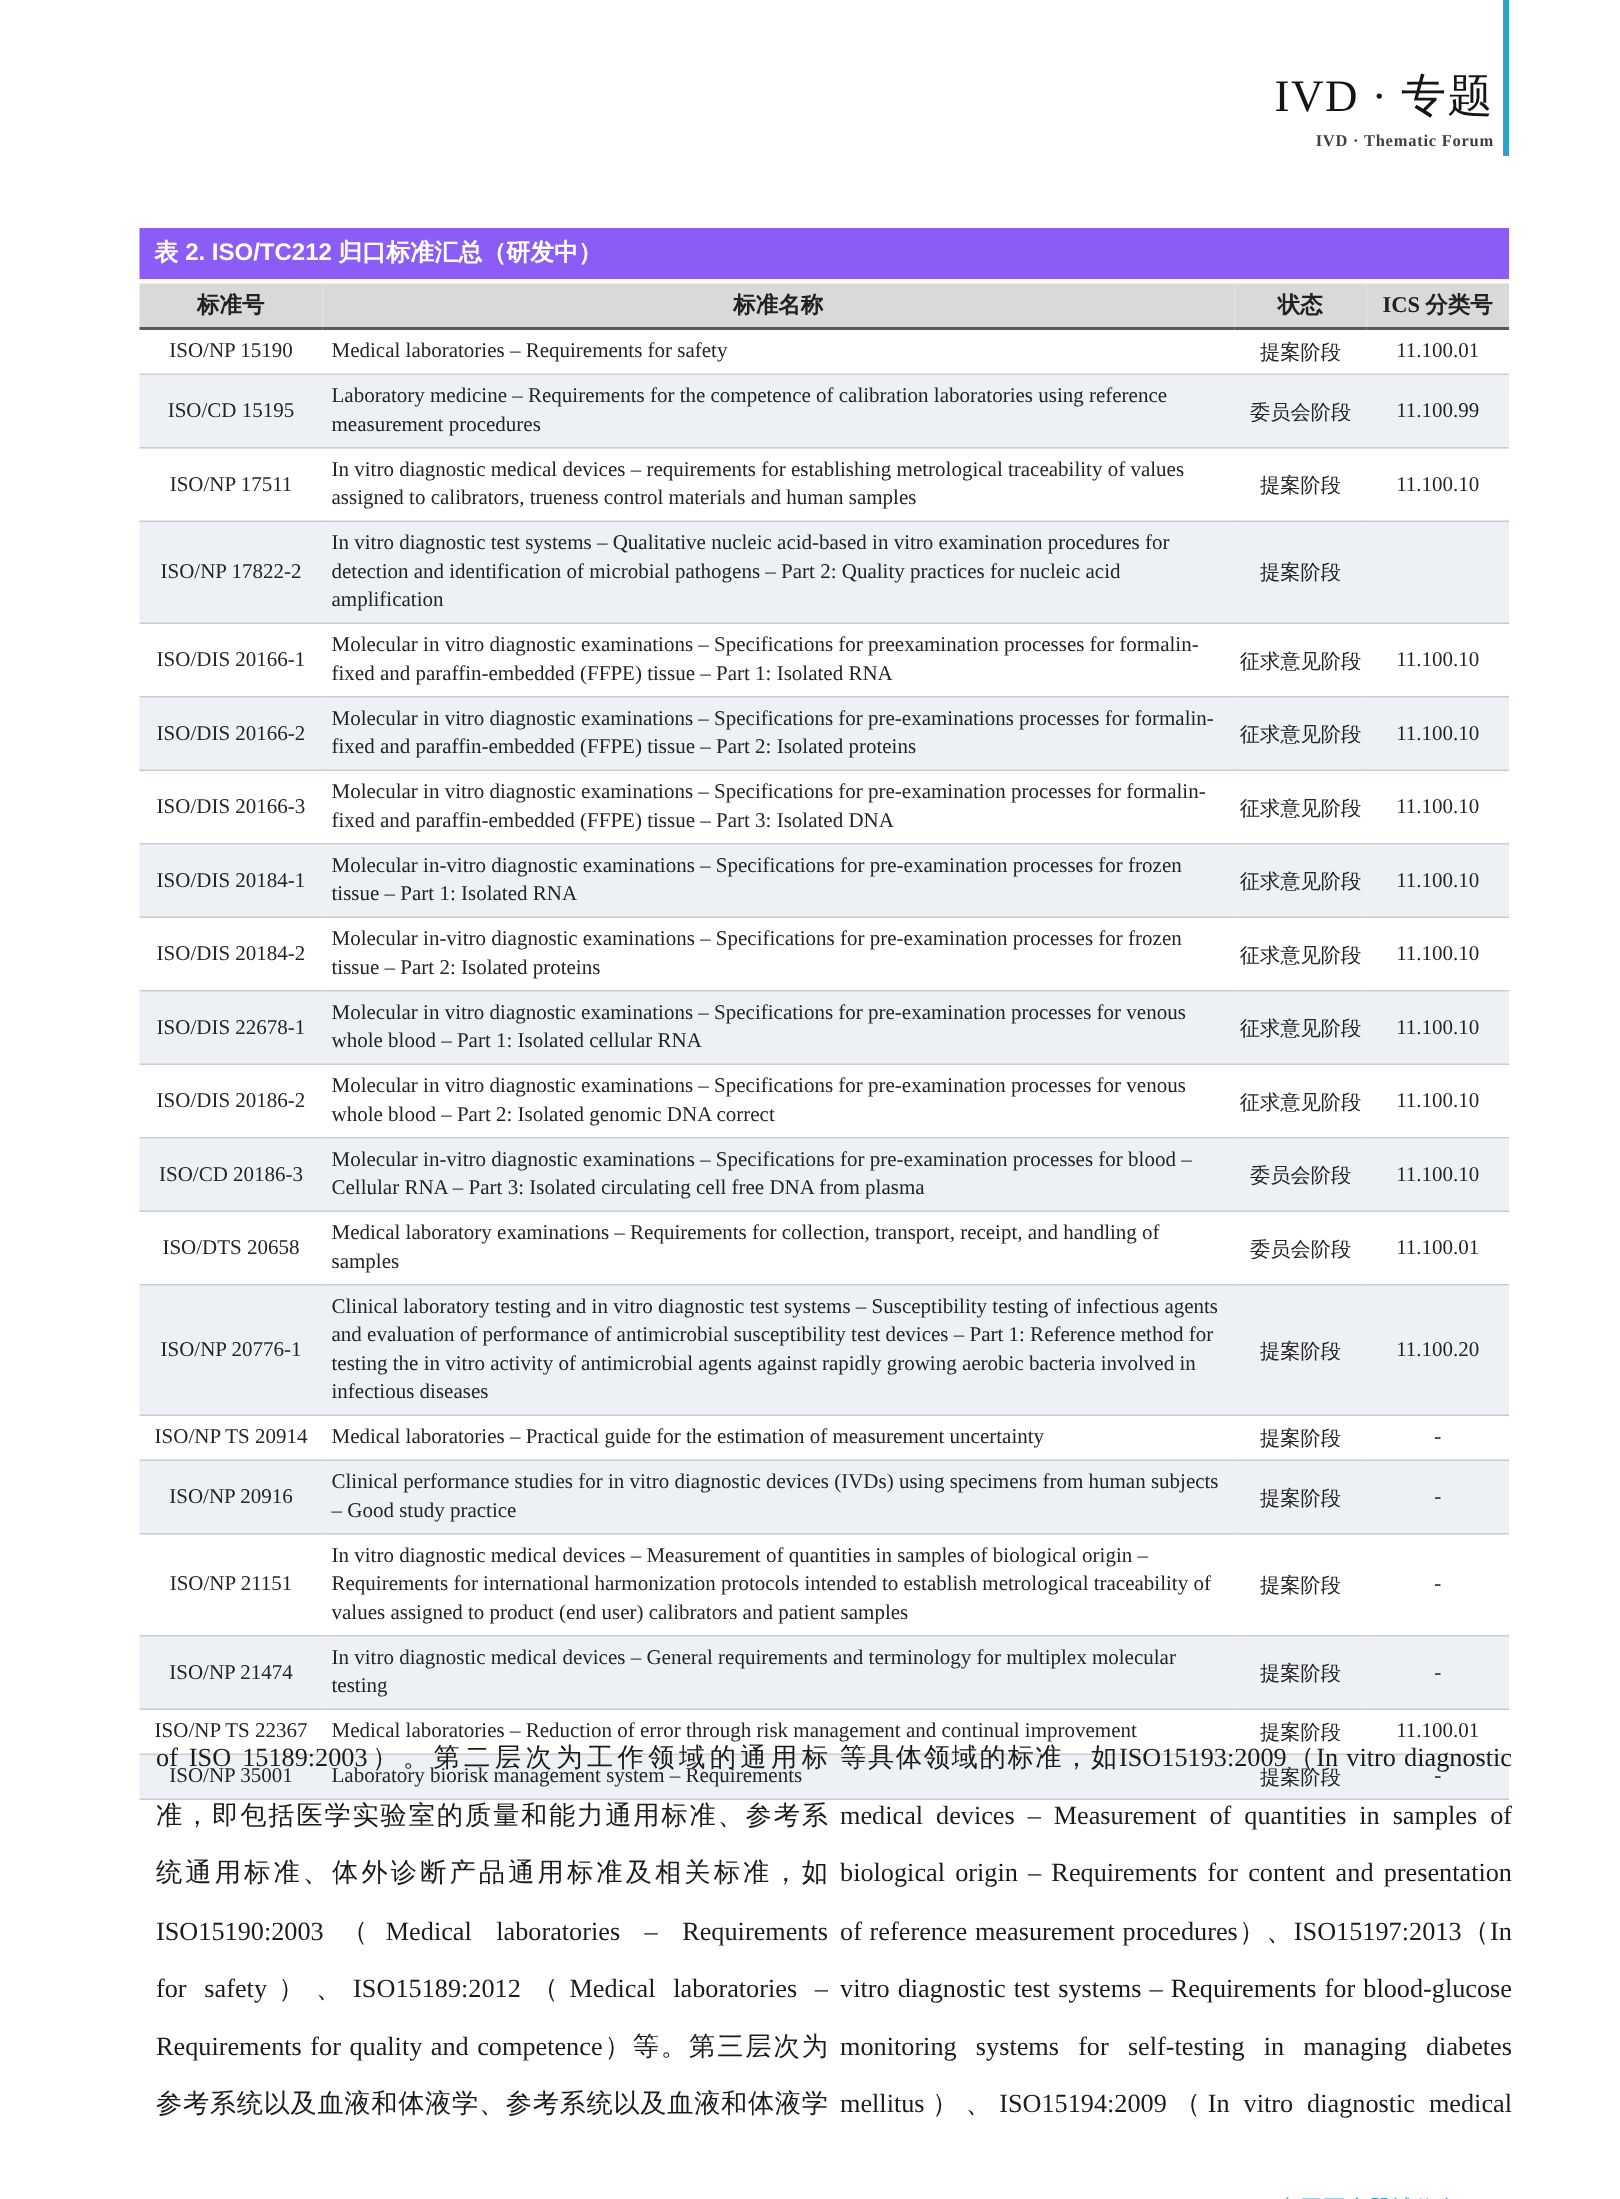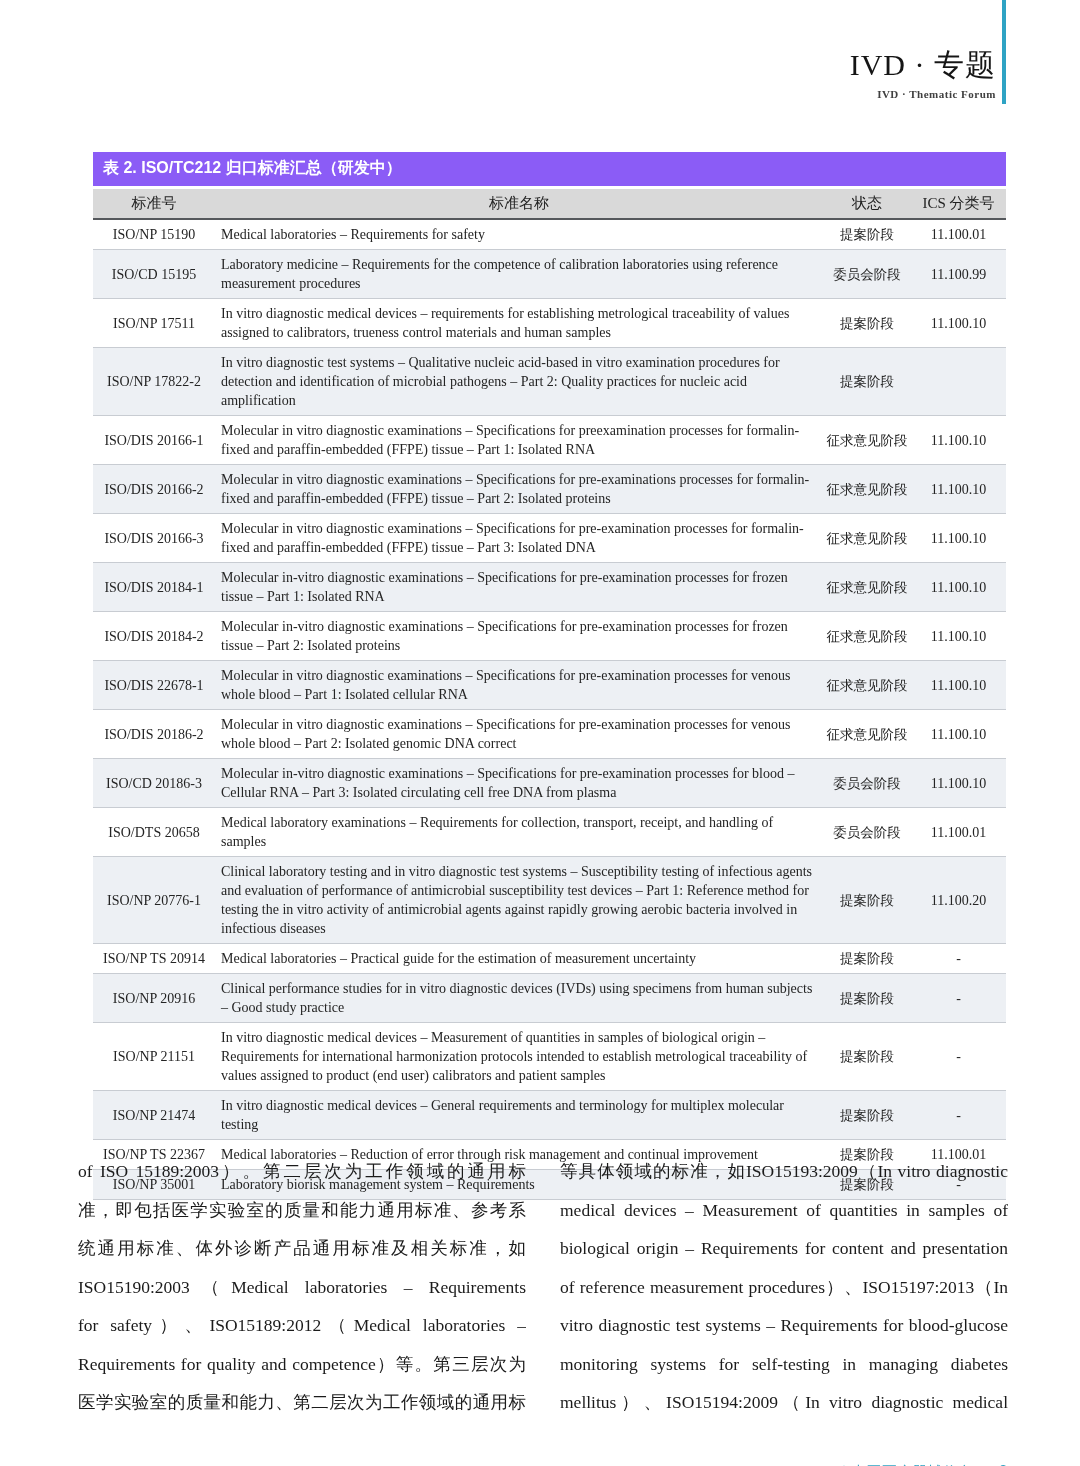--- a/index.html
+++ b/index.html
@@ -31,21 +31,21 @@
     font-family:"Liberation Sans","DejaVu Sans",sans-serif;
     font-size:16px; font-weight:bold;
     padding:6px 10px 7px 10px; margin-bottom:3px;
   }
   table.standards { width:100%; border-collapse:collapse; table-layout:fixed; }
   table.standards col.c-id     { width:122px; }
   table.standards col.c-name   { width:608px; }
   table.standards col.c-status { width:88px; }
   table.standards col.c-ics    { width:95px; }
   table.standards thead th {
-    background:#d9d9d9; font-size:15px; font-weight:normal; color:#222;
+    background:#d9d9d9; font-size:15px; font-weight:bold; color:#222;
     padding:5px 4px; border-bottom:2px solid #55585c; text-align:center;
   }
   table.standards tbody td {
     font-size:14px; line-height:19px; padding:5px 6px;
     border-bottom:1px solid #c8ccd2; vertical-align:middle; color:#242424;
   }
   table.standards tbody td.id-cell,
   table.standards tbody td.status-cell,
   table.standards tbody td.ics-cell { text-align:center; white-space:nowrap; }
   table.standards tbody td.status-cell { font-size:13.5px; padding-left:2px; padding-right:2px; }
@@ -55,21 +55,21 @@
   
   .bodytext-col {
     position:absolute; top:1152px; width:448px;
     font-size:17.5px; color:#1b1b1b;
   }
   .bodytext-col .line {
     line-height:38.5px; height:38.5px; white-space:nowrap;
     text-align:justify; text-align-last:justify; text-justify:inter-character;
     overflow:hidden;
   }
-  .col-left  { left:78px; }
+  .col-left  { left:104px; }
   .col-right { left:560px; }
 
   
   .footer {
     position:absolute; top:1442px; right:72px;
     display:flex; align-items:center; gap:26px;
     color:#2ea3c4;
     margin-top:20px;
   }
   .footer-text {
@@ -231,21 +231,21 @@
     </table>
   </div>
 
   <div class="bodytext-col col-left">
       <div class="line">of ISO 15189:2003）。第二层次为工作领域的通用标</div>
       <div class="line">准，即包括医学实验室的质量和能力通用标准、参考系</div>
       <div class="line">统通用标准、体外诊断产品通用标准及相关标准，如</div>
       <div class="line">ISO15190:2003（Medical laboratories – Requirements</div>
       <div class="line">for safety）、ISO15189:2012（Medical laboratories –</div>
       <div class="line">Requirements for quality and competence）等。第三层次为</div>
-      <div class="line">医学实验室的质量和能力、第二层次为工作领域的通用标</div>
+      <div class="line">参考系统以及血液和体液学、参考系统以及血液和体液学</div>
     </div>
   <div class="bodytext-col col-right">
       <div class="line">等具体领域的标准，如ISO15193:2009（In vitro diagnostic</div>
       <div class="line">medical devices – Measurement of quantities in samples of</div>
       <div class="line">biological origin – Requirements for content and presentation</div>
       <div class="line">of reference measurement procedures）、ISO15197:2013（In</div>
       <div class="line">vitro diagnostic test systems – Requirements for blood-glucose</div>
       <div class="line">monitoring systems for self-testing in managing diabetes</div>
       <div class="line">mellitus）、ISO15194:2009（In vitro diagnostic medical</div>
     </div>

